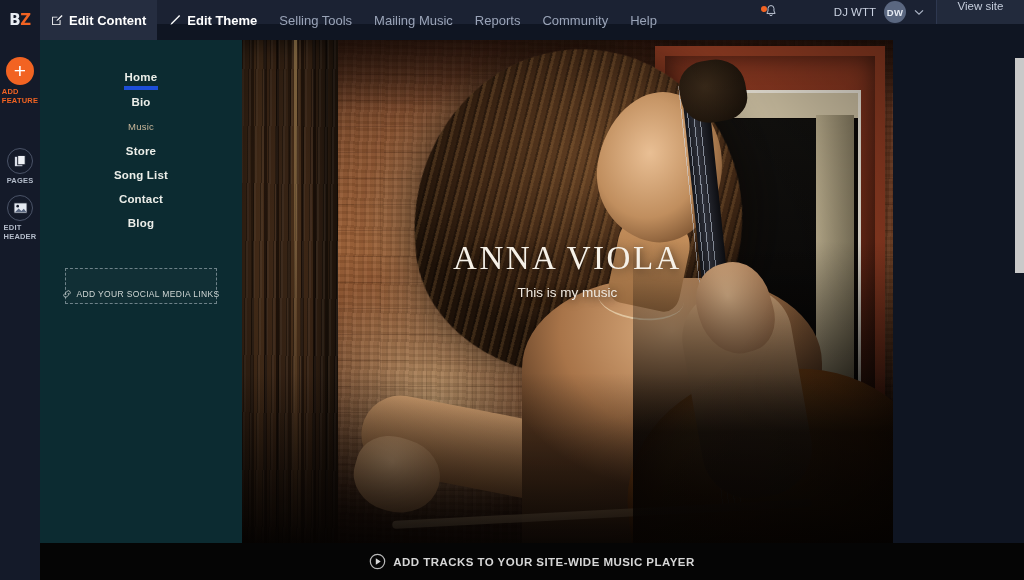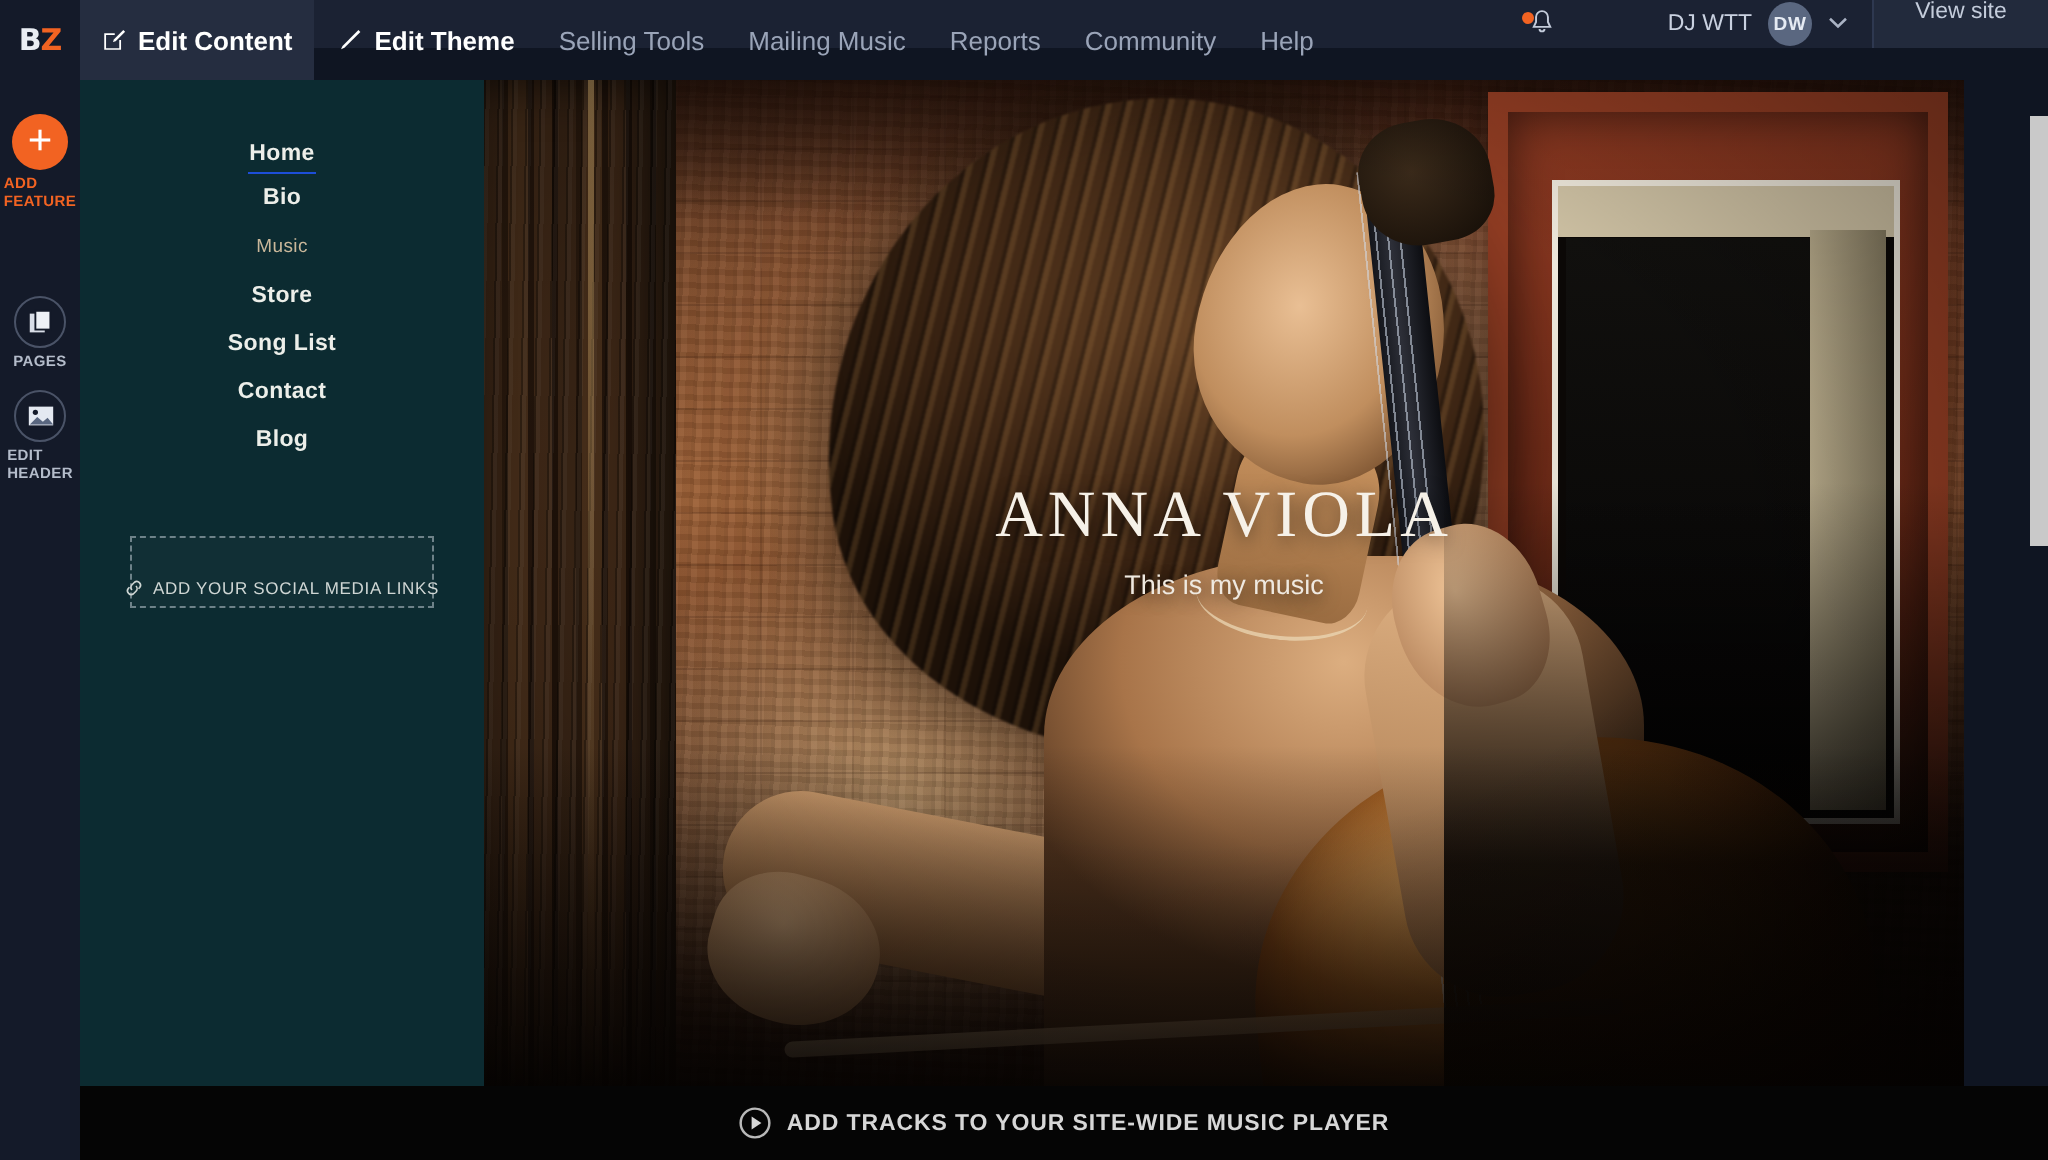--- a/index.html
+++ b/index.html
@@ -123,21 +123,21 @@
     z-index: 20;
   }
   .nav-list { padding-top: 25px; }
   .nav-link {
     display: block; text-align: center;
     color: #eceee9; font-size: 11.5px; font-weight: bold;
     padding: 6px 0; letter-spacing: .2px;
     cursor: pointer;
   }
   .nav-link.active {
-    border-bottom: 1px solid #1d4ed8;
+    border-bottom: 4px solid #1d4ed8;
     width: 34px; margin: 0 auto; padding-bottom: 3px;
   }
   .nav-link.sub {
     font-size: 9.5px; font-weight: normal; color: #c9b79a;
     padding: 7px 0;
   }
   .social-box {
     position: absolute; left: 25px; top: 228px;
     width: 152px; height: 36px;
     border: 1px dashed #6e8289;
@@ -148,21 +148,21 @@
     cursor: pointer;
   }
   .social-box .txt {
     font-size: 8.5px; color: #cfd6d4; letter-spacing: .35px;
     white-space: nowrap;
   }
 
   
   .canvas {
     position: absolute; top: 40px; left: 242px;
-    width: 740px; height: 503px;
+    width: 651px; height: 503px;
     overflow: hidden;
     background: #1a0f08;
   }
   .hero { position: absolute; inset: 0; }
 
   
   .wall {
     position: absolute; left: 92px; top: 0; right: 0; bottom: 0;
     background:
       radial-gradient(ellipse 60% 55% at 42% 36%, rgba(226,196,150,0.95), rgba(226,196,150,0) 62%),

